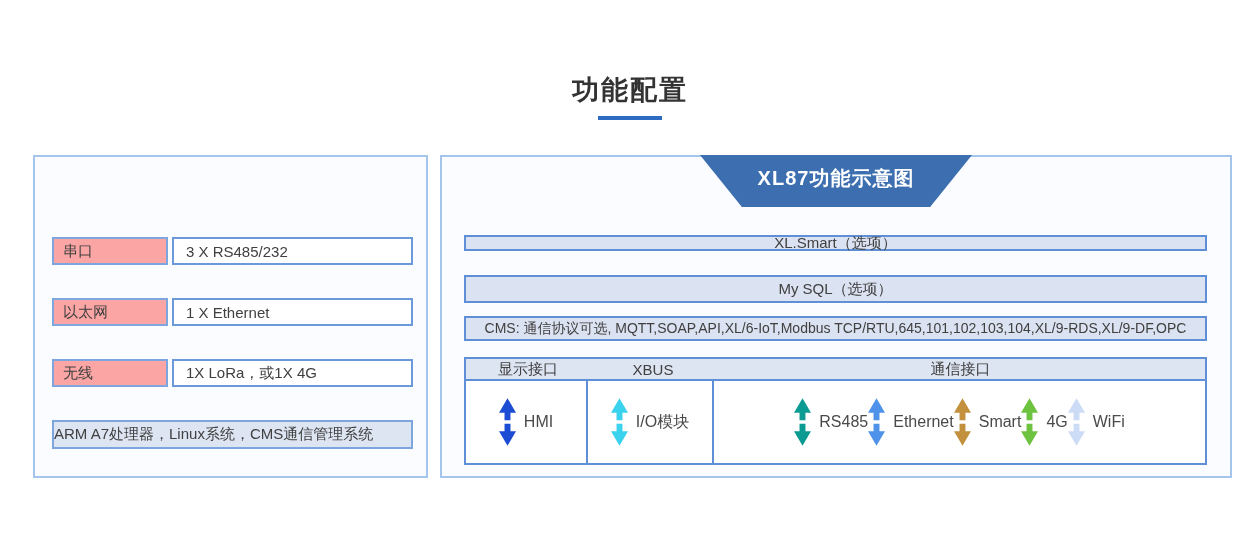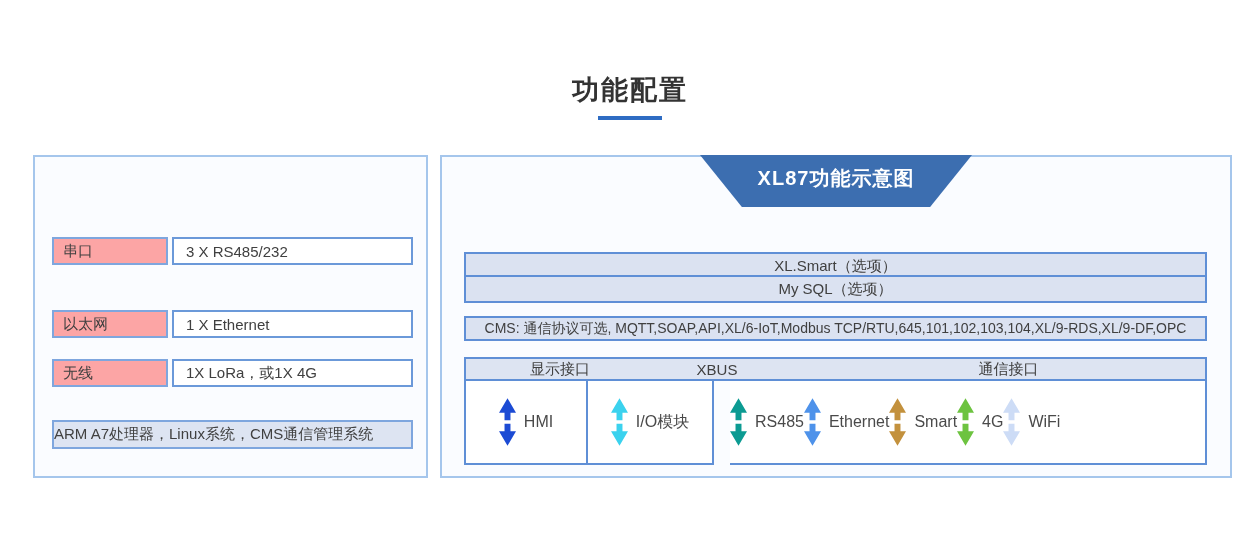--- a/index.html
+++ b/index.html
@@ -34,55 +34,55 @@
   .hw-label {
     position:absolute; left:17px; width:116px; height:28px; box-sizing:border-box;
     background:#fca5a5; border:2px solid #7ea6de;
     display:flex; align-items:center; padding-left:9px; font-size:15px;
   }
   .hw-value {
     position:absolute; left:137px; width:241px; height:28px; box-sizing:border-box;
     background:#ffffff; border:2px solid #6b99d9;
     display:flex; align-items:center; padding-left:12px; font-size:15px;
   }
-  .row1 { top:80px; } .row2 { top:153px; } .row3 { top:202px; }
+  .row1 { top:80px; } .row2 { top:141px; } .row3 { top:202px; }
   .hw-footer {
     position:absolute; left:17px; top:263px; width:361px; height:29px; box-sizing:border-box;
     background:#dde4f2; border:2px solid #7ea6de;
     display:flex; align-items:center; font-size:15px;
   }
 
   
   .bar {
     position:absolute; left:22px; width:743px; box-sizing:border-box;
     background:#dbe2f1; border:2px solid #5f8fd6;
     display:flex; align-items:center; justify-content:center; font-size:15px;
   }
-  .bar1 { top:78px;  height:28px;margin-top:17px; }
+  .bar1 { top:78px;  height:16px; }
   .bar2 { top:118px; height:28px; }
   .bar3 { top:159px; height:25px; font-size:14px; }
 
   
   .iface-header {
     position:absolute; left:22px; top:200px; width:743px; height:24px; box-sizing:border-box;
     background:#dde4f2; border:2px solid #5f8fd6; display:flex; font-size:15px;
   }
-  .iface-col { display:flex; align-items:center; justify-content:center;margin-left:32px; }
+  .iface-col { display:flex; align-items:center; justify-content:center; }
   .col-display { width:124px; } .col-xbus { width:126px; } .col-comm { flex:1; }
 
   .iface-body {
     position:absolute; left:22px; top:224px; width:743px; height:84px; display:flex;
   }
   .cell {
     box-sizing:border-box; background:#ffffff; border:2px solid #5f8fd6; border-top:none;
     display:flex; align-items:center; justify-content:center;
   }
   .cell + .cell { border-left:none; }
   .cell-display { width:124px; } .cell-xbus { width:126px; }
-  .cell-comm { flex:1; justify-content:flex-start;margin-left:16px; }
+  .cell-comm { flex:1; justify-content:center; }
 
   .iface-item { display:flex; align-items:center; gap:8px; }
   .darrow { width:17px; height:50px; display:block; }
   .iface-label { font-size:16px; color:#4a4a4a; }
 </style>
 </head>
 <body>
 
 <div class="canvas">
 

